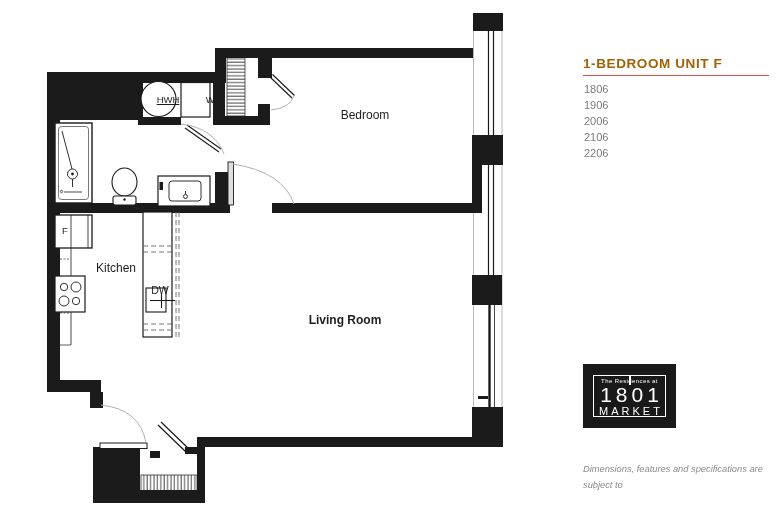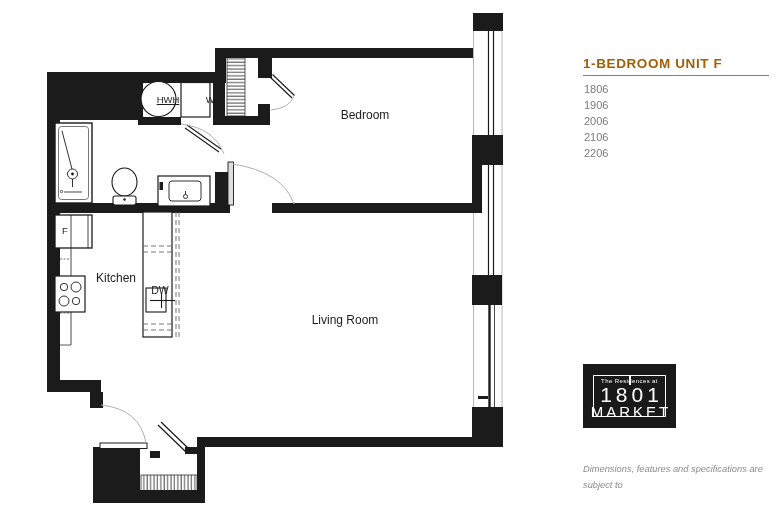--- a/index.html
+++ b/index.html
@@ -17,21 +17,21 @@
   .unit-list{position:absolute;left:1px;top:81px;}
   .unit-item{font-size:11px;color:#7b7b7b;line-height:16px;}
   .logo{position:absolute;left:0;top:364px;width:93px;height:64px;background:#191919;}
   .logo-inner{position:absolute;left:10px;top:11px;right:10px;bottom:11px;
               border:1px solid #ffffff;display:flex;flex-direction:column;
               align-items:center;justify-content:center;color:#fff;}
   .logo-tick{position:absolute;left:50%;top:0;width:2px;height:9px;background:#fff;
              transform:translateX(-50%);}
   .logo-tagline{font-size:6px;letter-spacing:.4px;margin-top:2px;}
   .logo-number{font-size:21px;letter-spacing:4px;padding-left:4px;line-height:22px;}
-  .logo-name{font-size:15px;letter-spacing:3px;padding-left:3px;line-height:11px;}
+  .logo-name{font-size:11px;letter-spacing:3px;padding-left:3px;line-height:11px;text-decoration:underline;}
   .disclaimer{position:absolute;left:0;top:461px;width:197px;font-style:italic;
               font-size:9.3px;line-height:16px;color:#8c8c8c;}
 </style>
 </head>
 <body>
 
 <div class="canvas">
 
   <svg width="780" height="517" viewBox="0 0 780 517">
     <defs>
@@ -170,22 +170,22 @@
       <path d="M233,164 Q283,172 294,204" stroke="#b0b0b0" stroke-width="1"></path>
     </g>
     <g fill="none" stroke="#1b1b1b">
       <line x1="270" y1="77" x2="292" y2="98" stroke-width="1.1"></line>
       <line x1="272.5" y1="74.5" x2="294.5" y2="95.5" stroke-width="1.1"></line>
       <path d="M294,96 Q290,108 271,110" stroke="#b0b0b0" stroke-width="1"></path>
     </g>
   </svg>
 
   <div class="plan-label" style="left:365px;top:108px;text-align:center;">Bedroom</div>
-  <div class="plan-label" style="left:345px;top:313px;">Living Room</div>
-  <div class="plan-label" style="left:116px;top:271px;">Kitchen</div>
+  <div class="plan-label" style="left:345px;top:313px;font-weight:bold;">Living Room</div>
+  <div class="plan-label" style="left:116px;top:261px;">Kitchen</div>
   <div class="plan-label mid" style="left:160px;top:260px;margin-top:24px;">DW</div>
   <div class="plan-label small" style="left:168px;top:94px;text-decoration:underline;">HWH</div>
   <div class="plan-label small" style="left:195px;top:94px;margin-left:20px;">W/D</div>
   <div class="plan-label small" style="left:65px;top:225px;">F</div>
 
   <div class="side-panel">
     <div class="panel-title">1-BEDROOM UNIT F</div>
     <div class="panel-rule"></div>
 
     <div class="unit-list">

